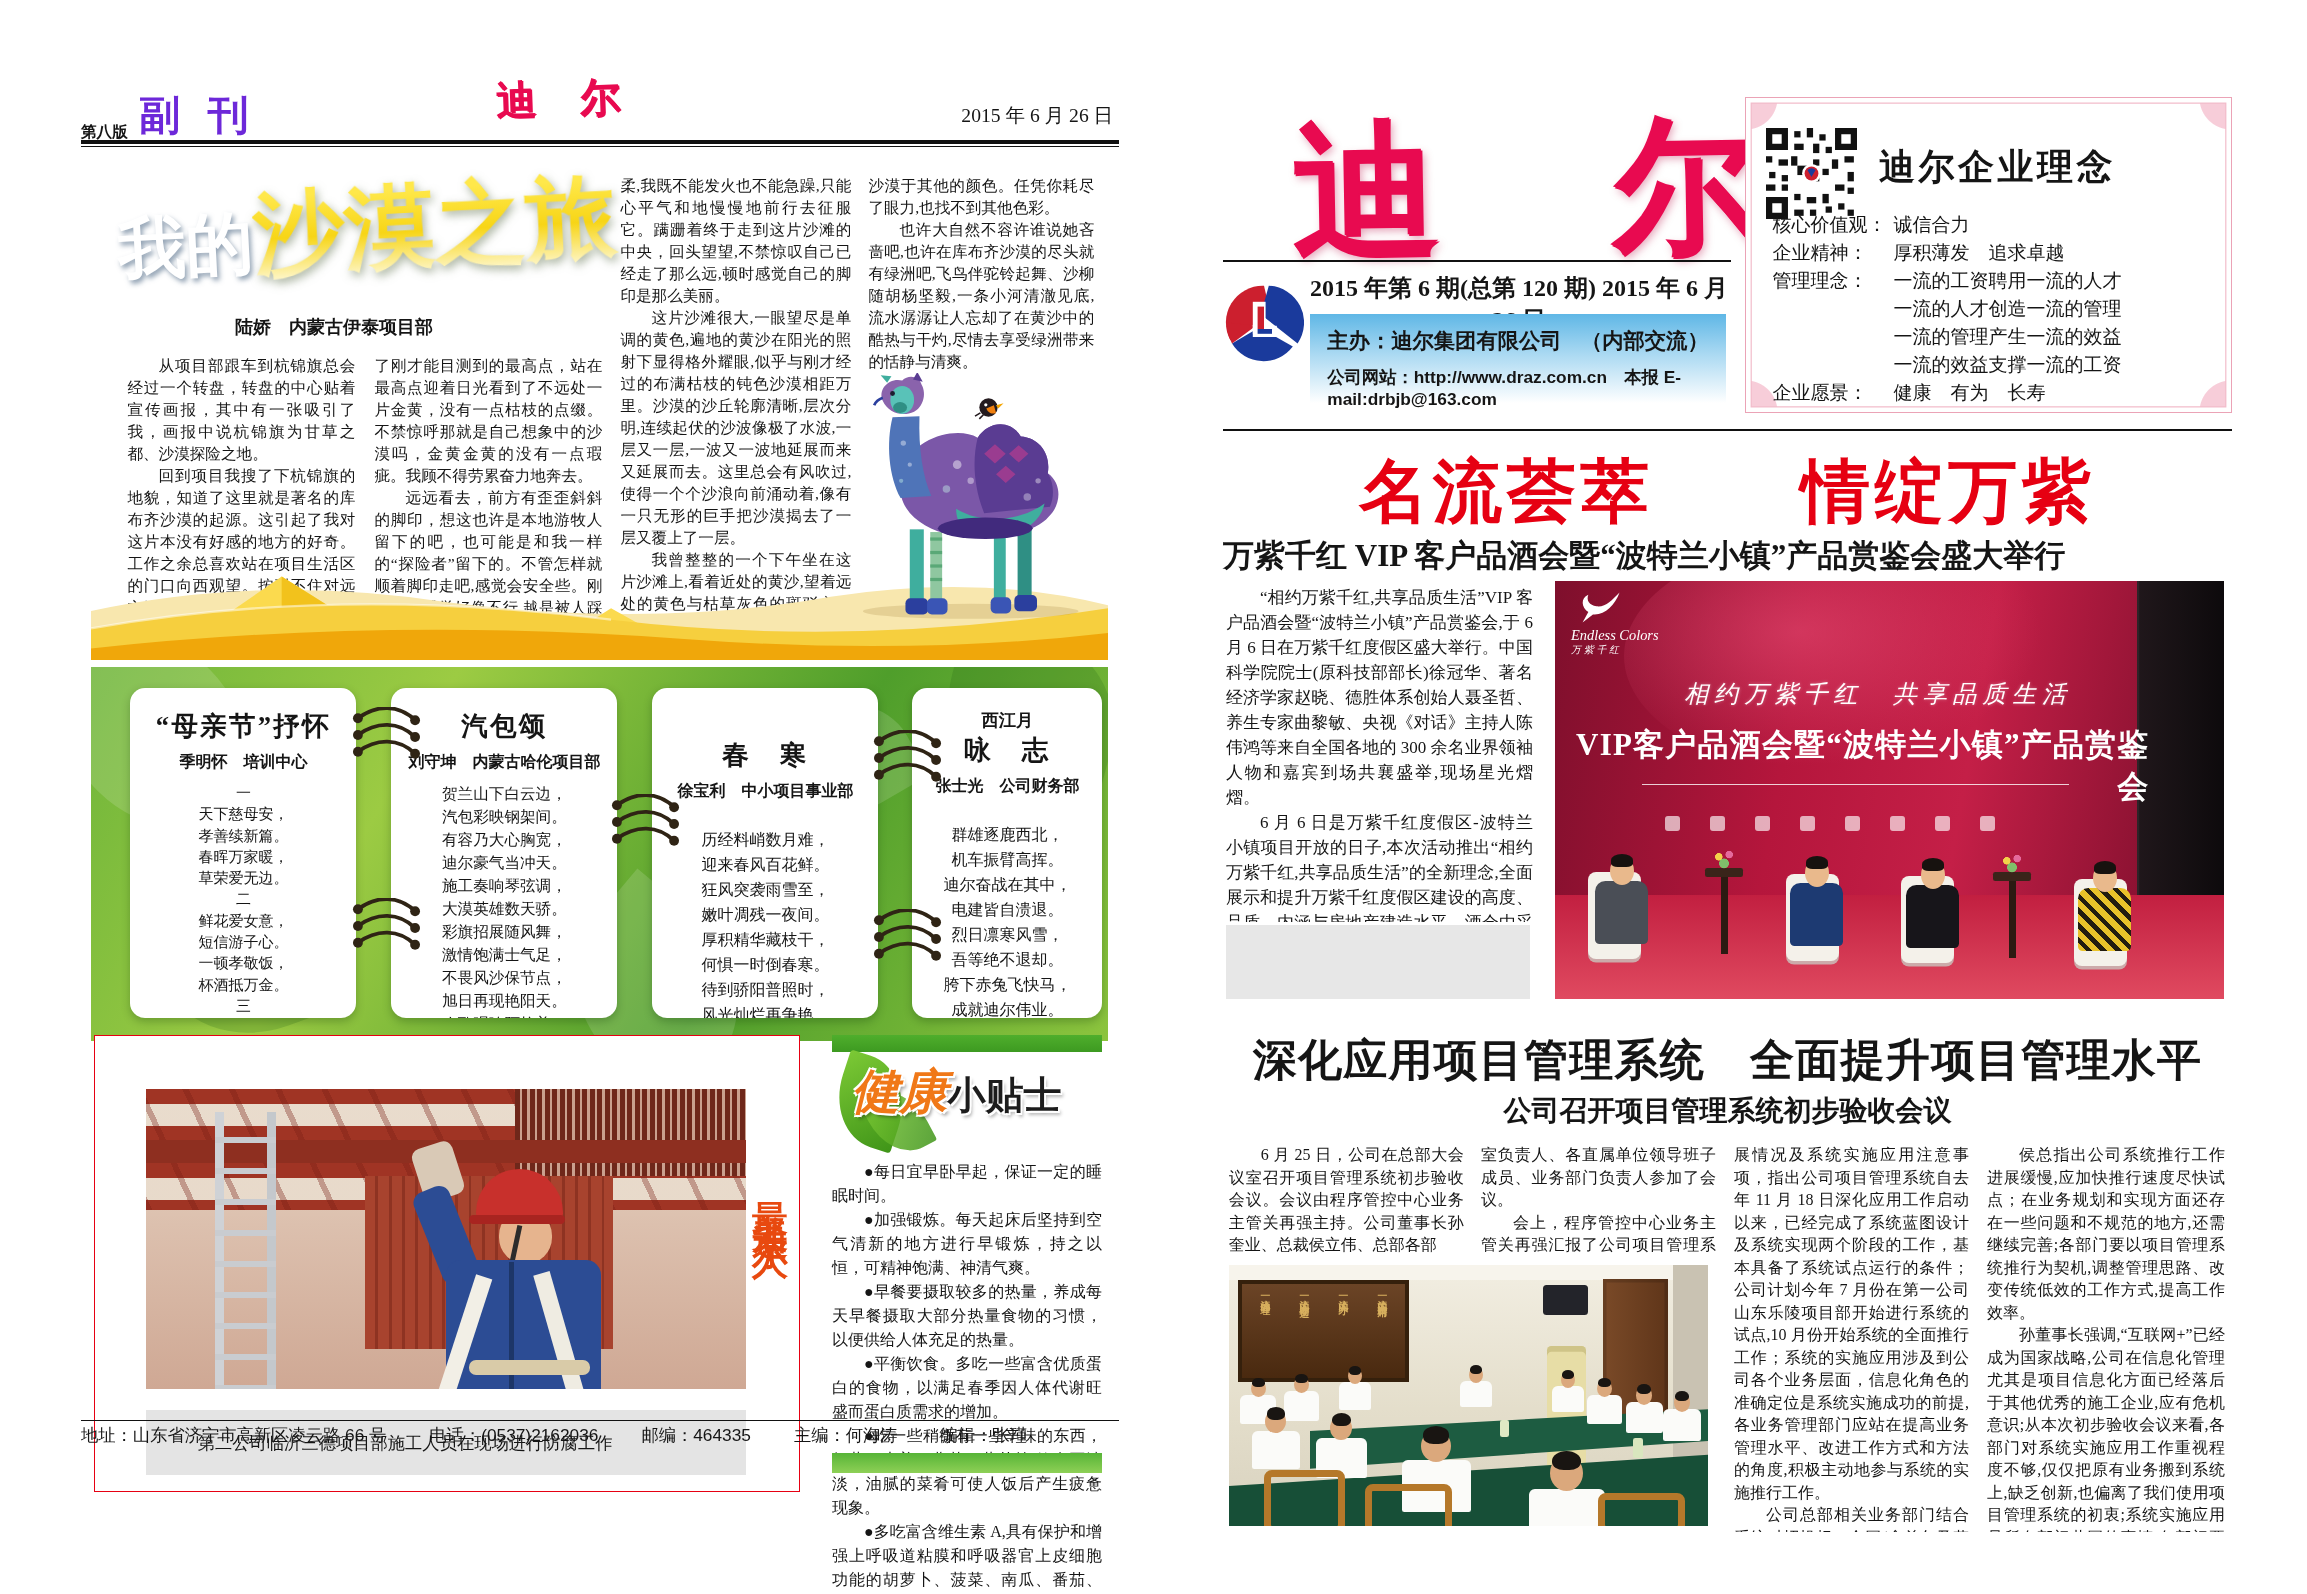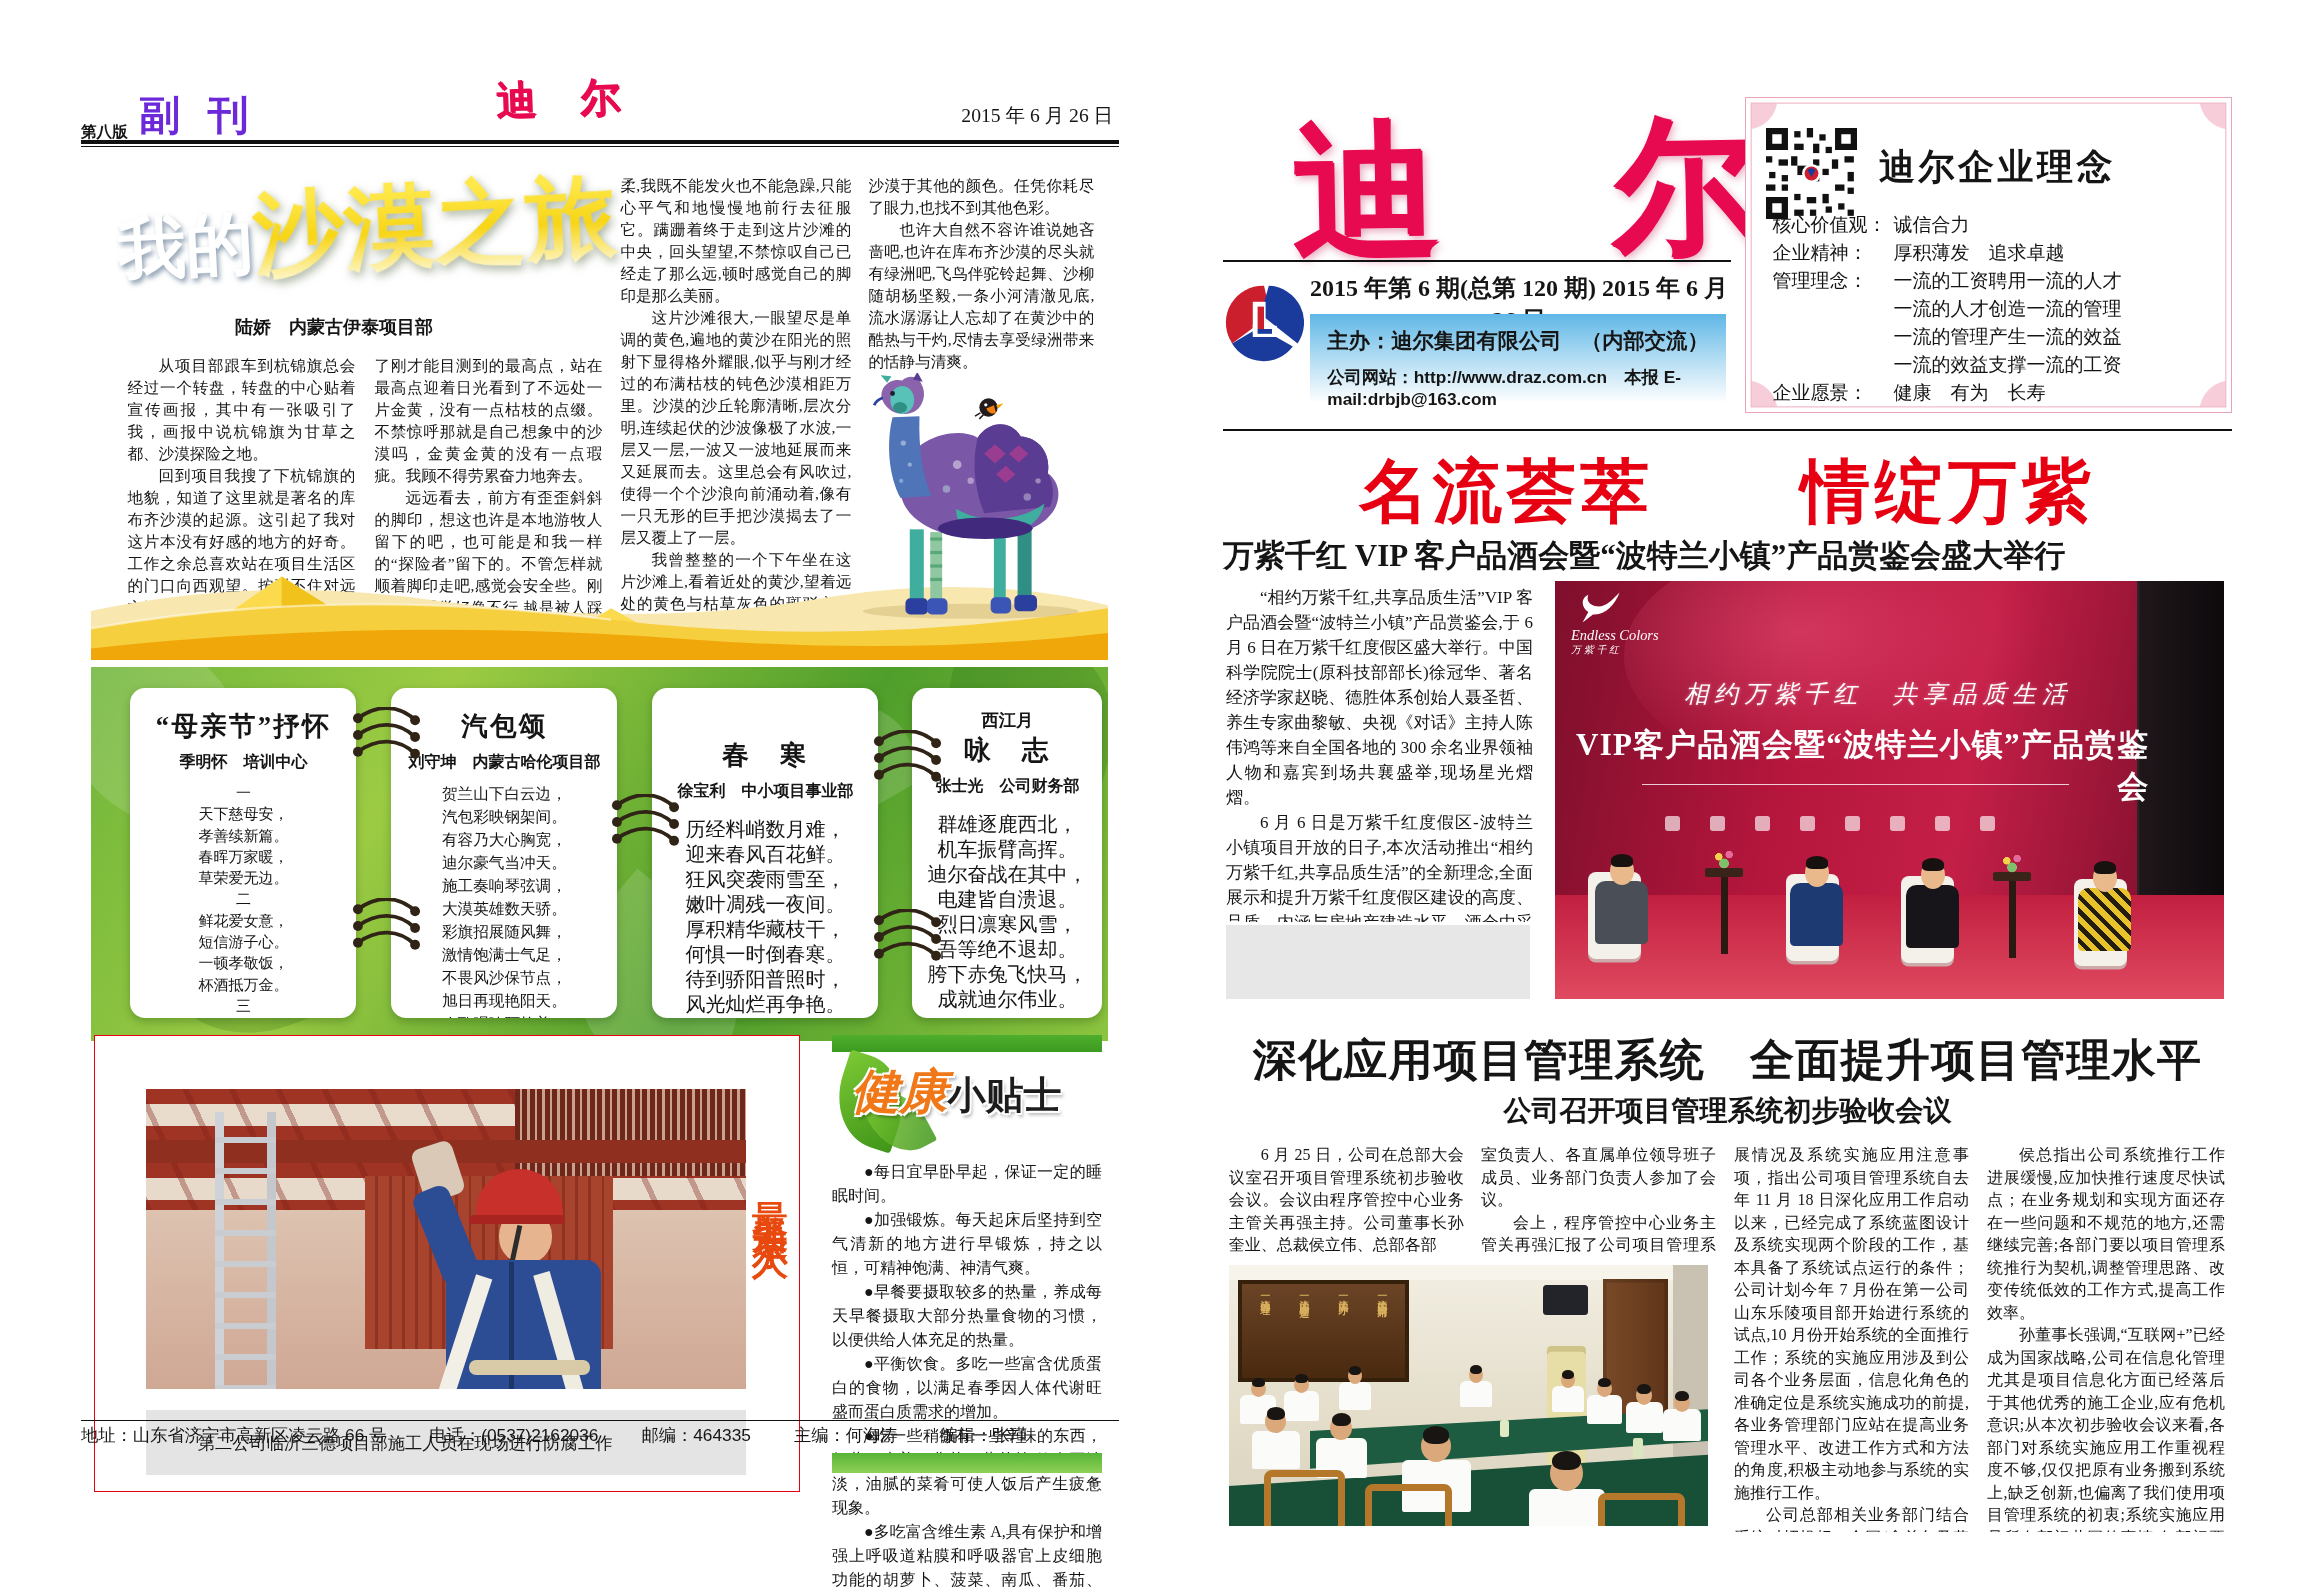--- a/index.html
+++ b/index.html
@@ -28,21 +28,21 @@
 .dunes{position:absolute;left:0;bottom:0;width:100%;height:118px}
 .camel{position:absolute;right:16px;bottom:39px;width:248px;height:248px}
 
 .poemband{position:absolute;left:10.4px;top:612px;width:1017px;height:374px;background:linear-gradient(120deg,#6fb53a 0%,#9ccb43 30%,#4f9e2b 65%,#8cc43e 100%);overflow:hidden}
 .leafdec{position:absolute;border-radius:0 60% 0 60%;background:rgba(255,255,255,.14)}
 .leafdec2{position:absolute;border-radius:0 60% 0 60%;background:rgba(20,90,15,.18)}
 .poem-card{position:absolute;top:21px;width:226px;height:330px;background:#fff;border-radius:15px;box-shadow:0 3.5px 8px rgba(0,40,0,.25);text-align:center;padding:19.6px 11.5px 5.8px;overflow:hidden}
 .poem-sub{font-size:17.3px;font-weight:bold;font-family:"Liberation Sans",sans-serif;min-height:21px}
 .poem-title{font-size:26.5px;font-weight:bold;letter-spacing:2.3px}
 .poem-author{font-size:16px;font-weight:bold;font-family:"Liberation Sans",sans-serif;margin-top:8px}
-.poem-body{margin-top:15px;font-size:20px;line-height:25px}
+.poem-body{margin-top:25px;font-size:16px;line-height:25px}
 .spiral{position:absolute;width:69px;height:55px}
 
 .workerbox{position:absolute;left:12.7px;top:980px;width:706px;height:457px;border:1.7px solid #e60012;background:#fff}
 .wphoto{position:absolute;left:51px;top:53px;width:600px;height:300px;overflow:hidden;background:linear-gradient(180deg,#e9dbca,#dcc0ae 45%,#cfa894)}
 .wcaption{position:absolute;left:51px;top:374px;width:600px;height:65px;background:#e4e4e4;font-size:17.3px;display:flex;align-items:center;padding-left:52px}
 .vtitle{position:absolute;right:4.6px;top:138px;writing-mode:vertical-rl;font-size:36px;font-weight:900;color:#e8490f;letter-spacing:10.4px;font-family:"Liberation Sans",sans-serif}
 
 .healthcol{position:absolute;left:751px;top:980px;width:270px;height:438px}
 .hbar{height:17.3px;background:linear-gradient(180deg,#4fae2c,#3d9a21)}
 .hbar2{position:absolute;left:0;bottom:0;width:100%;height:19.6px;background:linear-gradient(180deg,#57b437,#8ed056)}

